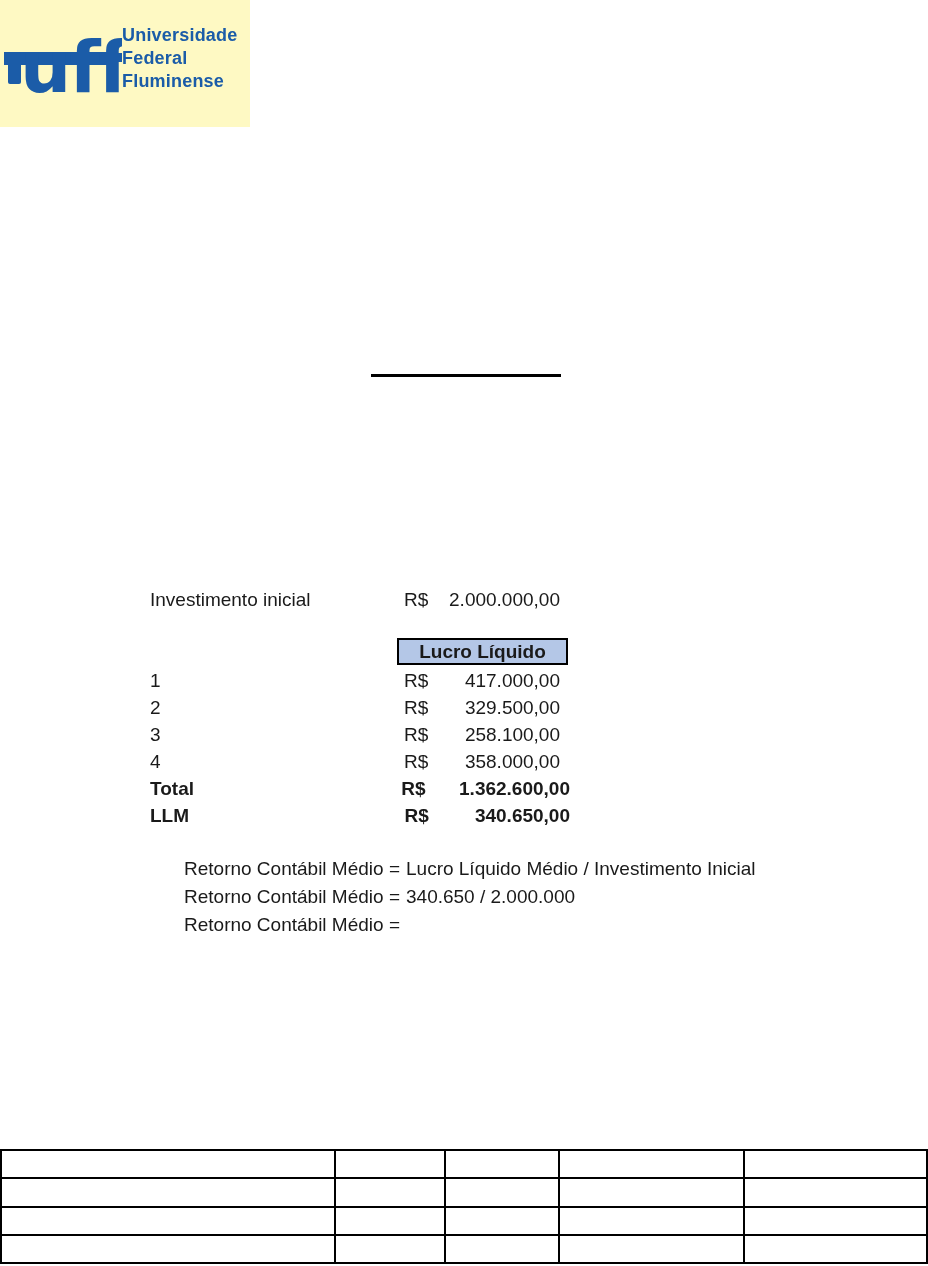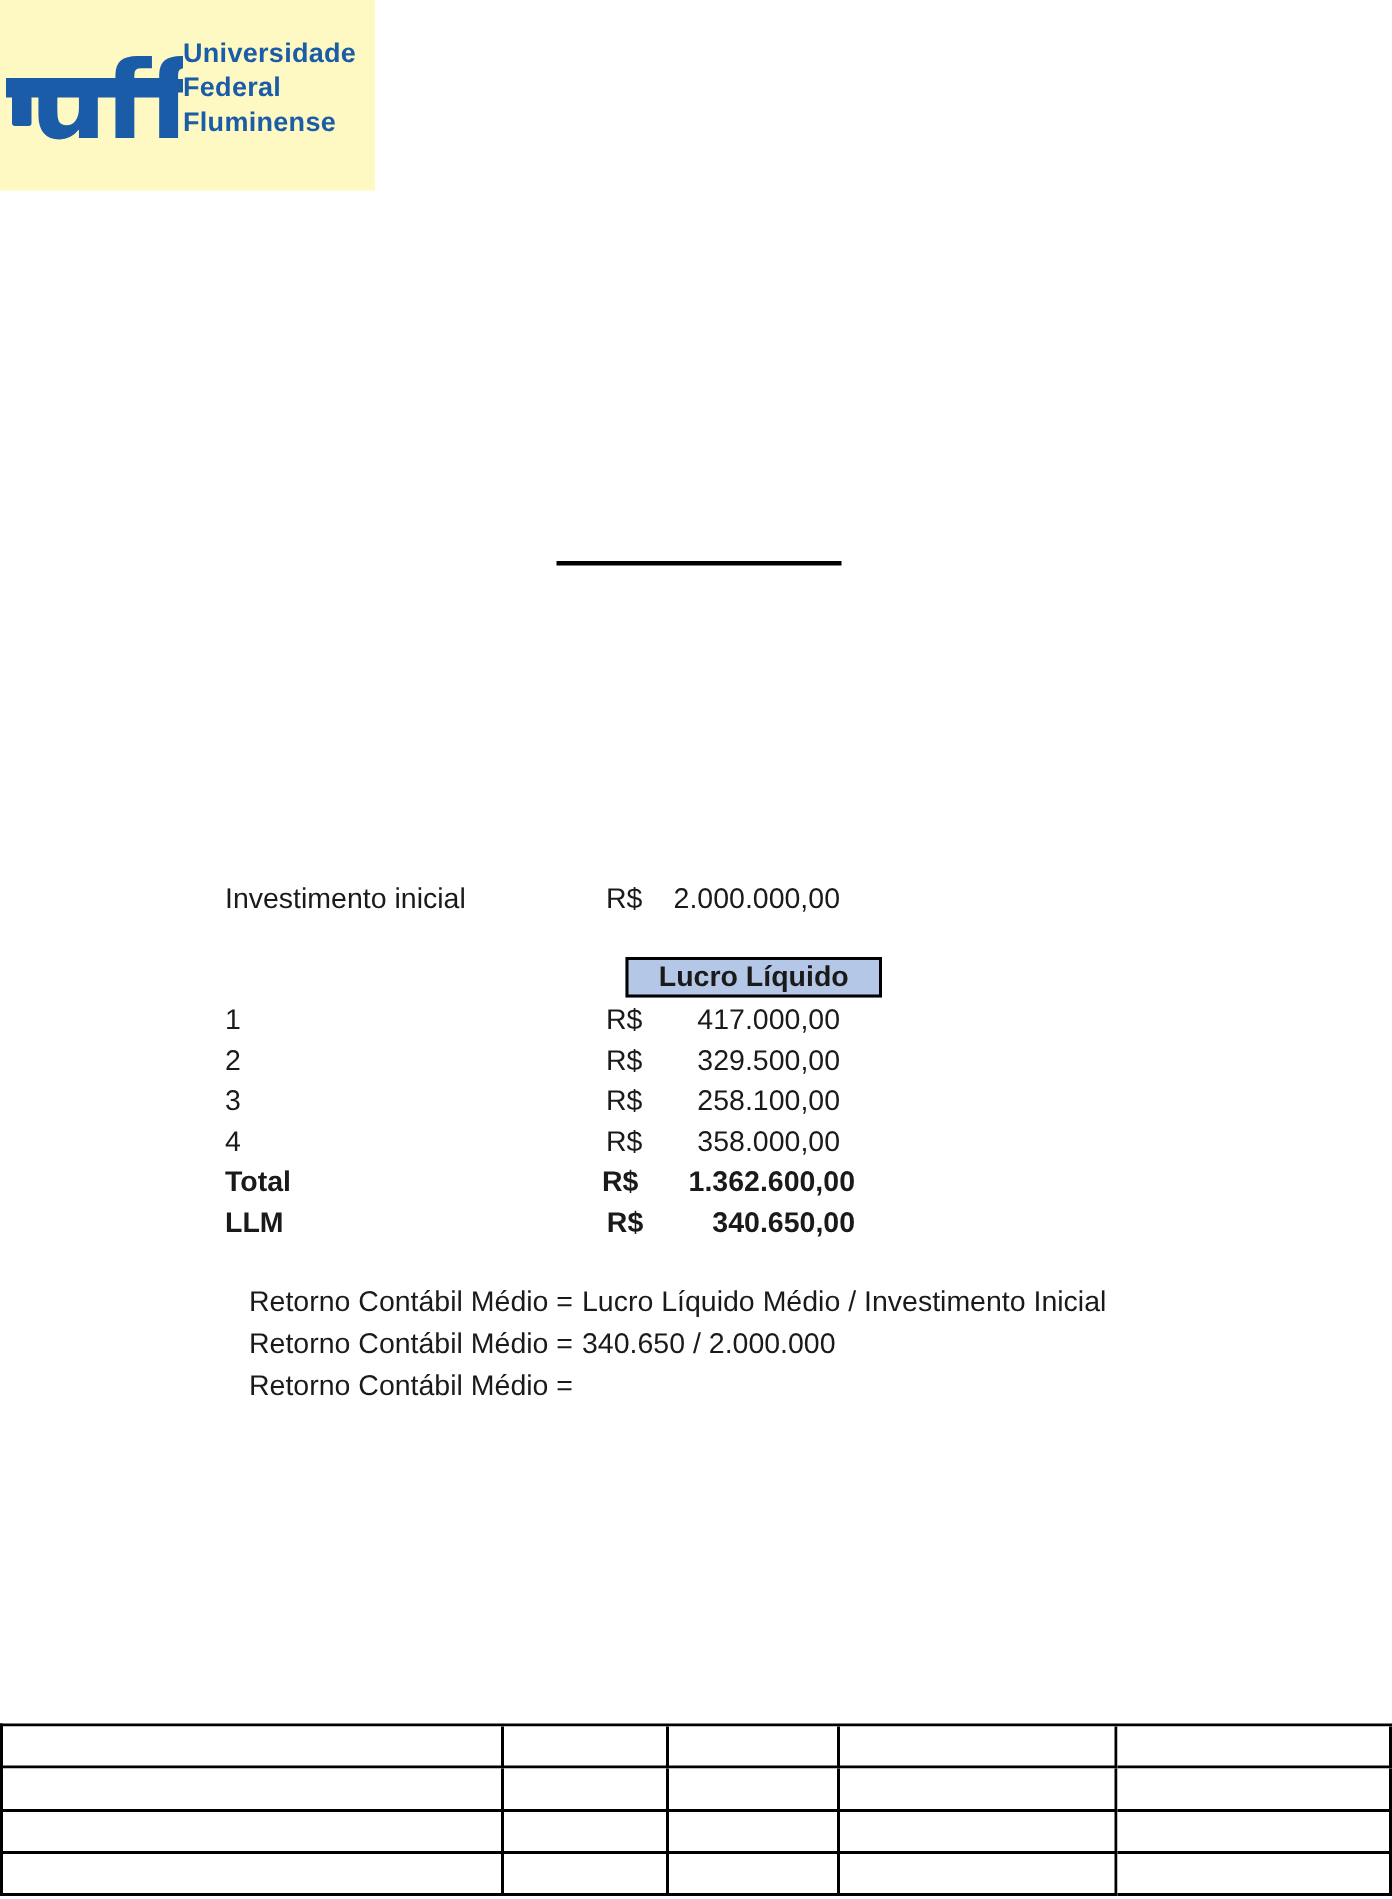--- a/index.html
+++ b/index.html
@@ -39,31 +39,31 @@
     display:flex;height:27px;line-height:27px;align-items:baseline;
   }
   .ledger-row .c1{width:240px;}
   .ledger-row .c2{width:36px;margin-left:14px;text-align:left;}
   .ledger-row .c3{width:120px;text-align:right;}
   .ledger-row.bold{font-weight:bold;gap:26px;}
 
   .inv-row{left:150px;top:586px;}
 
   .ledger-header{
-    left:417px;top:638px;width:171px;height:27px;
+    left:397px;top:638px;width:171px;height:27px;
     background:#b4c7e7;border:2px solid #000;
     box-sizing:border-box;
     font-size:19px;font-weight:bold;
     text-align:center;line-height:23px;
   }
   .ledger-rows{left:150px;top:667px;width:420px;font-size:19px;}
 
   
   .rcm{
-    left:166px;top:855px;width:640px;font-size:19px;
+    left:184px;top:855px;width:640px;font-size:19px;
   }
   .rcm-line{height:28px;line-height:28px;display:flex;}
   .rcm-line .rhs{margin-left:6px;}
   .rcm-line .rhs.result{
     margin-left:0;display:inline-block;width:172px;text-align:center;
     font-weight:bold;
   }
 
   
   .bottom-table{

